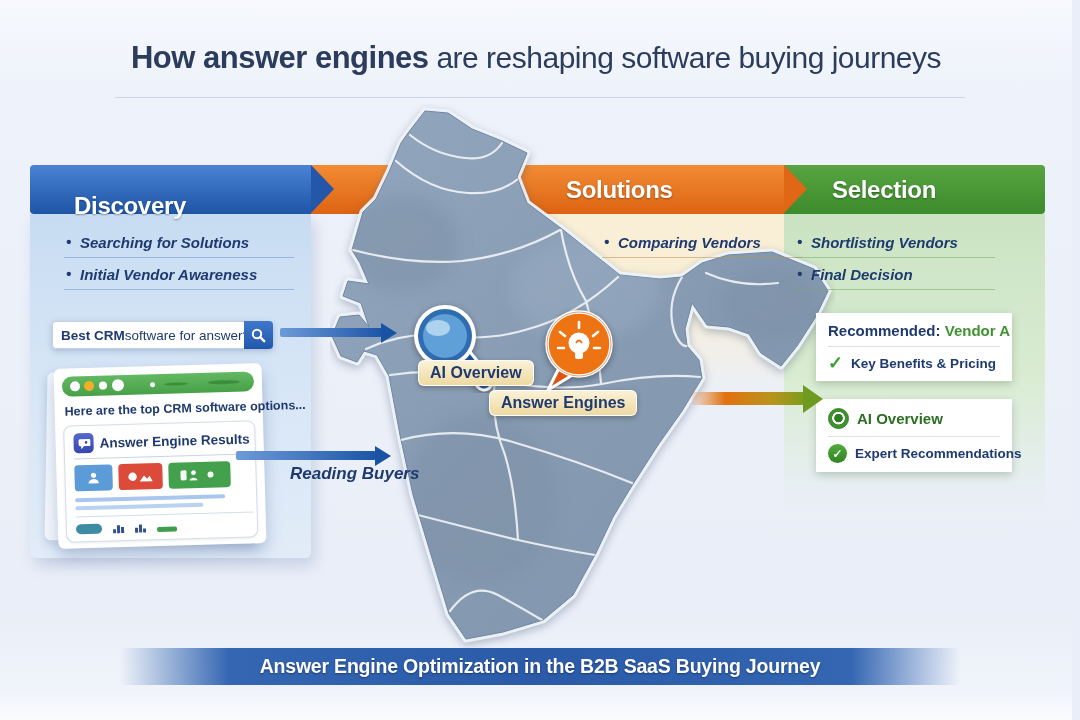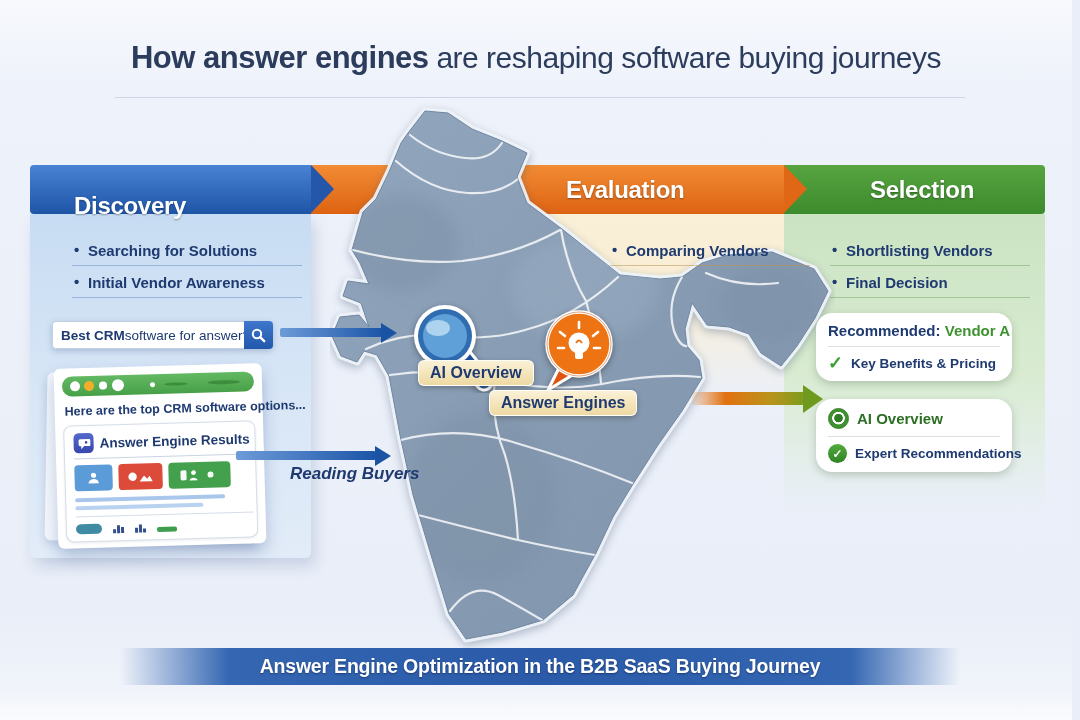--- a/index.html
+++ b/index.html
@@ -19,39 +19,39 @@
   .band-orange{left:302px;width:482px;background:linear-gradient(180deg,#f28c34,#dd6312);z-index:11;}
   .band-green{left:784px;width:261px;background:linear-gradient(180deg,#57a441,#3c8b2c);border-radius:0 4px 4px 0;z-index:11;}
   .band-blue{left:30px;width:281px;background:linear-gradient(180deg,#4a82d4,#1e55a6);border-radius:4px 0 0 4px;z-index:12;}
   .tip{position:absolute;top:165px;width:0;height:0;border-top:24.5px solid transparent;border-bottom:24.5px solid transparent;z-index:13;}
   .tip-blue{left:311px;border-left:23px solid #2457aa;}
   .tip-orange{left:784px;border-left:23px solid #df6716;}
   .band-label{position:absolute;color:#fff;font-weight:bold;font-size:24px;letter-spacing:-0.3px;
     text-shadow:0 1px 2px rgba(0,0,0,.35);z-index:14;}
   .lbl-discovery{left:74px;top:192px;}
   .lbl-evaluation{left:566px;top:176px;}
-  .lbl-selection{left:870px;top:176px;}
+  .lbl-selection{left:832px;top:176px;}
 
   
   .panel{position:absolute;z-index:10;}
   .panel-discovery{left:30px;top:214px;width:281px;height:344px;
     background:linear-gradient(180deg,#c7dcf2,#d6e5f6 45%,#e2ecf8);
     border-radius:0 0 6px 6px;box-shadow:4px 8px 14px rgba(80,110,160,.22);}
   .panel-evaluation{left:500px;top:214px;width:284px;height:185px;z-index:14;
     background:linear-gradient(180deg,rgba(250,239,214,.98) 0%,rgba(250,238,210,.92) 40%,rgba(250,238,210,0) 100%);}
   .panel-selection{left:784px;top:214px;width:261px;height:296px;
     background:linear-gradient(180deg,#cbe3c2 0%,#d9ecd2 55%,rgba(224,241,218,0) 100%);}
 
-  .blist{position:absolute;list-style:none;margin:12px;padding:0;z-index:30;}
+  .blist{position:absolute;list-style:none;margin:4px;padding:0;z-index:30;font-style:italic;}
   .blist li{position:relative;font-weight:bold;color:#1e3a70;font-size:15px;
     padding:8px 0 6px 16px;border-bottom:1px solid var(--sep);}
   .blist li::before{content:"•";position:absolute;left:2px;top:7px;}
   .list-discovery{left:60px;top:222px;width:230px;--sep:rgba(90,130,190,.45);}
   .list-evaluation{left:598px;top:222px;width:200px;--sep:rgba(190,150,80,.55);}
-  .list-selection{left:818px;top:222px;width:200px;--sep:rgba(120,170,110,.55);}
+  .list-selection{left:791px;top:222px;width:200px;--sep:rgba(120,170,110,.55);}
 
   
   .search-row{position:absolute;left:52px;top:321px;display:flex;z-index:30;
     filter:drop-shadow(0 2px 3px rgba(30,60,120,.25));}
   .search-box{width:192px;height:28px;background:#fff;border:1px solid #c3d0e2;border-right:none;
     border-radius:4px 0 0 4px;box-sizing:border-box;display:flex;align-items:center;padding-left:8px;
     color:#1e3a70;font-size:13.5px;white-space:nowrap;overflow:hidden;}
   .search-box .qb{font-weight:bold;}
   .search-btn{width:29px;height:28px;border-radius:0 4px 4px 0;border:none;
     background:linear-gradient(180deg,#3e77cc,#2258ab);display:flex;align-items:center;justify-content:center;cursor:pointer;}
@@ -116,21 +116,21 @@
   .icon-abs{position:absolute;z-index:35;}
   .mag-icon{left:405px;top:298px;}
   .bubble-icon{left:536px;top:306px;}
   .tag{position:absolute;z-index:36;background:linear-gradient(180deg,#faf1d6,#eed9a2);
     border:1px solid rgba(255,255,255,.9);border-radius:6px;box-shadow:0 2px 5px rgba(60,60,60,.4);
     color:#1e3a70;font-weight:bold;font-size:16px;padding:3px 11px;white-space:nowrap;}
   .tag-ai{left:418px;top:360px;}
   .tag-ae{left:489px;top:390px;}
 
   
-  .scard{position:absolute;z-index:31;width:196px;background:#fff;border-radius:16px;
+  .scard{position:absolute;z-index:31;width:196px;background:#fff;border-radius:0;
     box-shadow:0 3px 8px rgba(60,90,60,.28);padding:9px 12px;box-sizing:border-box;}
   .scard1{left:816px;top:313px;}
   .scard2{left:816px;top:399px;}
   .scard .hr{height:1px;background:#dbe0e5;margin:7px 0;}
   .rec-line{font-weight:bold;font-size:15px;color:#1e3a70;white-space:nowrap;}
   .rec-line .vendor{color:#3f9230;}
   .feat-row{display:flex;align-items:center;gap:8px;}
   .check-glyph{color:#3aa030;font-weight:bold;font-size:18px;line-height:1;}
   .feat-text{font-weight:bold;font-size:13.5px;color:#1e3a70;white-space:nowrap;}
   .feat-green{color:#2c6e23;font-size:15px;}
@@ -157,21 +157,21 @@
     <span class="em">How answer engines</span><span class="rest"> are reshaping software buying journeys</span>
   </div>
   <div class="title-rule"></div>
 
   <div class="band band-orange"></div>
   <div class="band band-green"></div>
   <div class="band band-blue"></div>
   <div class="tip tip-blue"></div>
   <div class="tip tip-orange"></div>
   <div class="band-label lbl-discovery">Discovery</div>
-  <div class="band-label lbl-evaluation">Evaluation</div>
+  <div class="band-label lbl-evaluation">Solutions</div>
   <div class="band-label lbl-selection">Selection</div>
 
   <div class="panel panel-discovery"></div>
   <div class="panel panel-evaluation"></div>
   <div class="panel panel-selection"></div>
 
   <ul class="blist list-discovery">
     <li>Searching for Solutions</li>
     <li>Initial Vendor Awareness</li>
   </ul>

